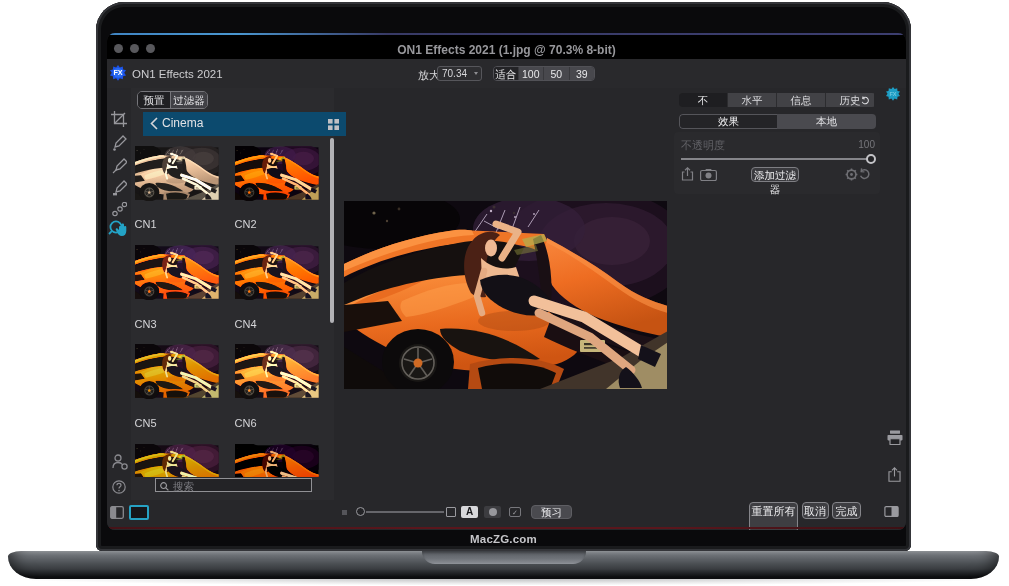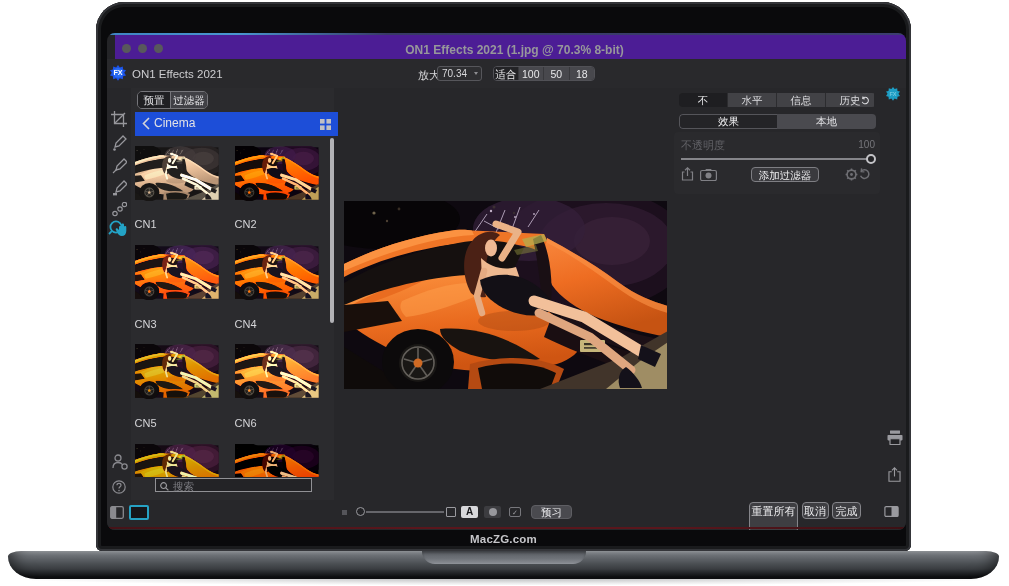--- a/index.html
+++ b/index.html
@@ -10,21 +10,21 @@
  box-shadow:inset 0 0 0 2px #343539, inset 0 0 0 5px #1a1b1d}
 #baseshadow{left:30px;top:576px;width:950px;height:9px;background:radial-gradient(ellipse at 50% 0%,rgba(90,92,96,.55),rgba(160,162,166,.18) 60%,rgba(255,255,255,0) 80%);border-radius:50%}
 #base{left:8px;top:551px;width:991px;height:28px;border-radius:14px 14px 30px 30px/6px 6px 24px 24px;box-shadow:inset 14px 0 16px -10px rgba(0,0,0,.55), inset -14px 0 16px -10px rgba(0,0,0,.55);
  background:linear-gradient(#9fa3a8 0px,#84888d 2px,#6b6f74 5px,#5a5e63 9px,#4a4e52 13px,#3a3d41 18px,#242629 22px,#0e0f11 26px)}
 #groove{left:422px;top:551px;width:164px;height:13px;border-radius:0 0 16px 16px;
  background:linear-gradient(#5a5e64,#6d7177 55%,#85898f 90%,#94989e);box-shadow:inset 0 2px 3px rgba(0,0,0,.35)}
 #maczg{left:96px;top:533px;width:815px;text-align:center;font-size:11.5px;font-weight:bold;color:#c6c6ca;letter-spacing:.2px}
 
 #win{left:107px;top:33px;width:799px;height:497px;background:#242427;border-radius:8px;overflow:hidden}
 #topline{left:0;top:0;width:799px;height:1.5px;background:linear-gradient(90deg,#3f84c2,#4a97d0 130px,#383a66 280px,#3c3e70 799px)}
-#titlebar{left:8px;top:2px;width:799px;height:24px;background:#4c1d95}
+#titlebar{left:0;top:2px;width:799px;height:24px;background:#000000}
 .dot{width:9px;height:9px;border-radius:50%;background:#58585c;top:9px}
 #title{width:799px;top:8px;text-align:center;font-size:12px;font-weight:bold;color:#97979b}
 #toolbar{left:0;top:26px;width:799px;height:29px;background:#29292c}
 
 #mainbg{left:0;top:55px;width:799px;height:412px;background:#27272a}
 #toolstrip{left:0;top:55px;width:24px;height:412px;background:#27272a}
 #presets{left:24px;top:55px;width:203px;height:412px;background:#2b2b2e}
 #bottombar{left:0;top:467px;width:799px;height:30px;background:#27272a}
 #redline{left:0;top:494px;width:799px;height:2px;background:linear-gradient(90deg,#451318,#5a161c 40%,#5a161c 70%,#3c1014)}
 
@@ -142,21 +142,21 @@
         <circle cx="10" cy="9.8" r="6.2" fill="#2a6cf2"></circle>
         <text x="10" y="12.8" font-size="9" font-weight="bold" fill="#fff" text-anchor="middle" font-family="Liberation Sans">FX</text>
       </svg>
       <div class="abs" style="left:25px;top:9px;font-size:11.5px;color:#cdcdd0">ON1 Effects 2021</div>
       <div class="abs cjk" style="left:311px;top:9px;font-size:11px;color:#d8d8db">放大</div>
       <div class="abs" style="left:330px;top:7px;width:45px;height:15px;border:1px solid #56565b;border-radius:3px;background:#2e2e31;color:#d8d8db;font-size:10px;line-height:13px;text-align:left;padding-left:4px">70.34<span style="position:absolute;right:3px;top:5px;width:0;height:0;border-left:2.5px solid transparent;border-right:2.5px solid transparent;border-top:3.5px solid #8e8e92"></span></div>
       <div class="abs" style="left:386px;top:7px;width:102px;height:15px;border:1px solid #515156;border-radius:4px;overflow:hidden;display:flex">
         <div class="cjk" style="width:24px;background:#232326;color:#e8e8ea;font-size:10.5px;line-height:14px;text-align:center">适合</div>
         <div style="width:26px;background:#48484d;border-left:1px solid #38383c;color:#e8e8ea;font-size:10.5px;line-height:14px;text-align:center">100</div>
         <div style="width:26px;background:#48484d;border-left:1px solid #38383c;color:#e8e8ea;font-size:10.5px;line-height:14px;text-align:center">50</div>
-        <div style="width:26px;background:#48484d;border-left:1px solid #38383c;color:#e8e8ea;font-size:10.5px;line-height:14px;text-align:center">18</div>
+        <div style="width:26px;background:#48484d;border-left:1px solid #38383c;color:#e8e8ea;font-size:10.5px;line-height:14px;text-align:center">39</div>
       </div>
     </div>
     <div class="abs" id="mainbg"></div>
     <div class="abs" id="toolstrip">
       <svg class="abs" style="left:4px;top:23px" width="16" height="16" viewBox="0 0 16 16" fill="none" stroke="#97979c" stroke-width="1.3">
         <path d="M3.5 0 V12.5 H16"></path>
           <path d="M0 3.5 H12.5 V16"></path>
           <path d="M3.5 12.5 L14 2"></path>
       </svg>
       <svg class="abs" style="left:5px;top:47px" width="15" height="16" viewBox="0 0 15 16" fill="none" stroke="#97979c" stroke-width="1.3">
@@ -190,21 +190,21 @@
         <circle cx="7" cy="7" r="6.2"></circle>
           <path d="M5 5.2 C5 2.8 9 2.8 9 5.2 C9 6.8 7 6.7 7 8.5"></path>
           <circle cx="7" cy="10.6" r="0.8" fill="#8a8a8f" stroke="none"></circle>
       </svg>
     </div>
     <div class="abs" id="presets">
       <div class="abs" style="left:6px;top:3px;width:71px;height:18px;border:1px solid #76767b;border-radius:5px;overflow:hidden;display:flex">
         <div class="cjk" style="width:33px;background:#202023;color:#e5e5e8;font-size:10.5px;line-height:17px;text-align:center">预置</div>
         <div class="cjk" style="width:38px;background:#404045;border-left:1px solid #76767b;color:#e5e5e8;font-size:10.5px;line-height:17px;text-align:center">过滤器</div>
       </div>
-      <div class="abs" style="left:4px;top:24px;width:203px;height:24px;background:#1d4ed8">
+      <div class="abs" style="left:12px;top:24px;width:203px;height:24px;background:#0c4a6e">
         <svg class="abs" style="left:7px;top:5px" width="8" height="13" viewBox="0 0 8 13" fill="none" stroke="#d5d5d8" stroke-width="1.6">
             <path d="M7 1 L1.5 6.5 L7 12"></path>
           </svg>
         <div class="abs" style="left:19px;top:4px;font-size:12px;color:#e2e2e5">Cinema</div>
         <svg class="abs" style="left:185px;top:7px" width="11" height="11" viewBox="0 0 11 11" fill="#c0c0c4">
           <rect x="0" y="0" width="4.6" height="4.6"></rect>
             <rect x="6.4" y="0" width="4.6" height="4.6"></rect>
             <rect x="0" y="6.4" width="4.6" height="4.6"></rect>
             <rect x="6.4" y="6.4" width="4.6" height="4.6"></rect>
         </svg>
@@ -295,21 +295,21 @@
       <svg class="abs" style="left:574px;top:134px" width="13" height="14" viewBox="0 0 13 14" fill="none" stroke="#808085" stroke-width="1.2">
         <path d="M3.5 5 H1.5 V13 H11.5 V5 H9.5"></path>
           <path d="M6.5 9 V1"></path>
           <path d="M4 3.2 L6.5 0.8 L9 3.2"></path>
       </svg>
       <svg class="abs" style="left:593px;top:135.5px" width="17" height="12" viewBox="0 0 17 12">
         <rect x="0.6" y="1.5" width="15.8" height="10" rx="1.5" fill="none" stroke="#808085" stroke-width="1.2"></rect>
         <circle cx="8.5" cy="6.5" r="3" fill="#808085"></circle>
           <rect x="5.5" y="0" width="6" height="2" rx="0.8" fill="#808085"></rect>
       </svg>
-      <div class="abs btn cjk" style="left:644px;top:133.5px;width:68px;height:15px;background:#3a3a3e;border-color:#7e7e83;line-height:14px;font-size:10.5px">添加过滤器</div>
+      <div class="abs btn cjk" style="left:644px;top:133.5px;width:48px;height:15px;background:#3a3a3e;border-color:#7e7e83;line-height:14px;font-size:10.5px">添加过滤器</div>
       <svg class="abs" style="left:738px;top:135px" width="13" height="13" viewBox="0 0 13 13" fill="#6e6e73">
 
         <circle cx="6.5" cy="6.5" r="4.4" fill="none" stroke="#6e6e73" stroke-width="1.6"></circle>
           <circle cx="6.5" cy="6.5" r="1.4"></circle>
         <g stroke="#6e6e73" stroke-width="1.6">
             <path d="M6.5 0.6 V2.4"></path>
             <path d="M6.5 10.6 V12.4"></path>
             <path d="M0.6 6.5 H2.4"></path>
             <path d="M10.6 6.5 H12.4"></path>
             <path d="M2.3 2.3 L3.6 3.6"></path>

